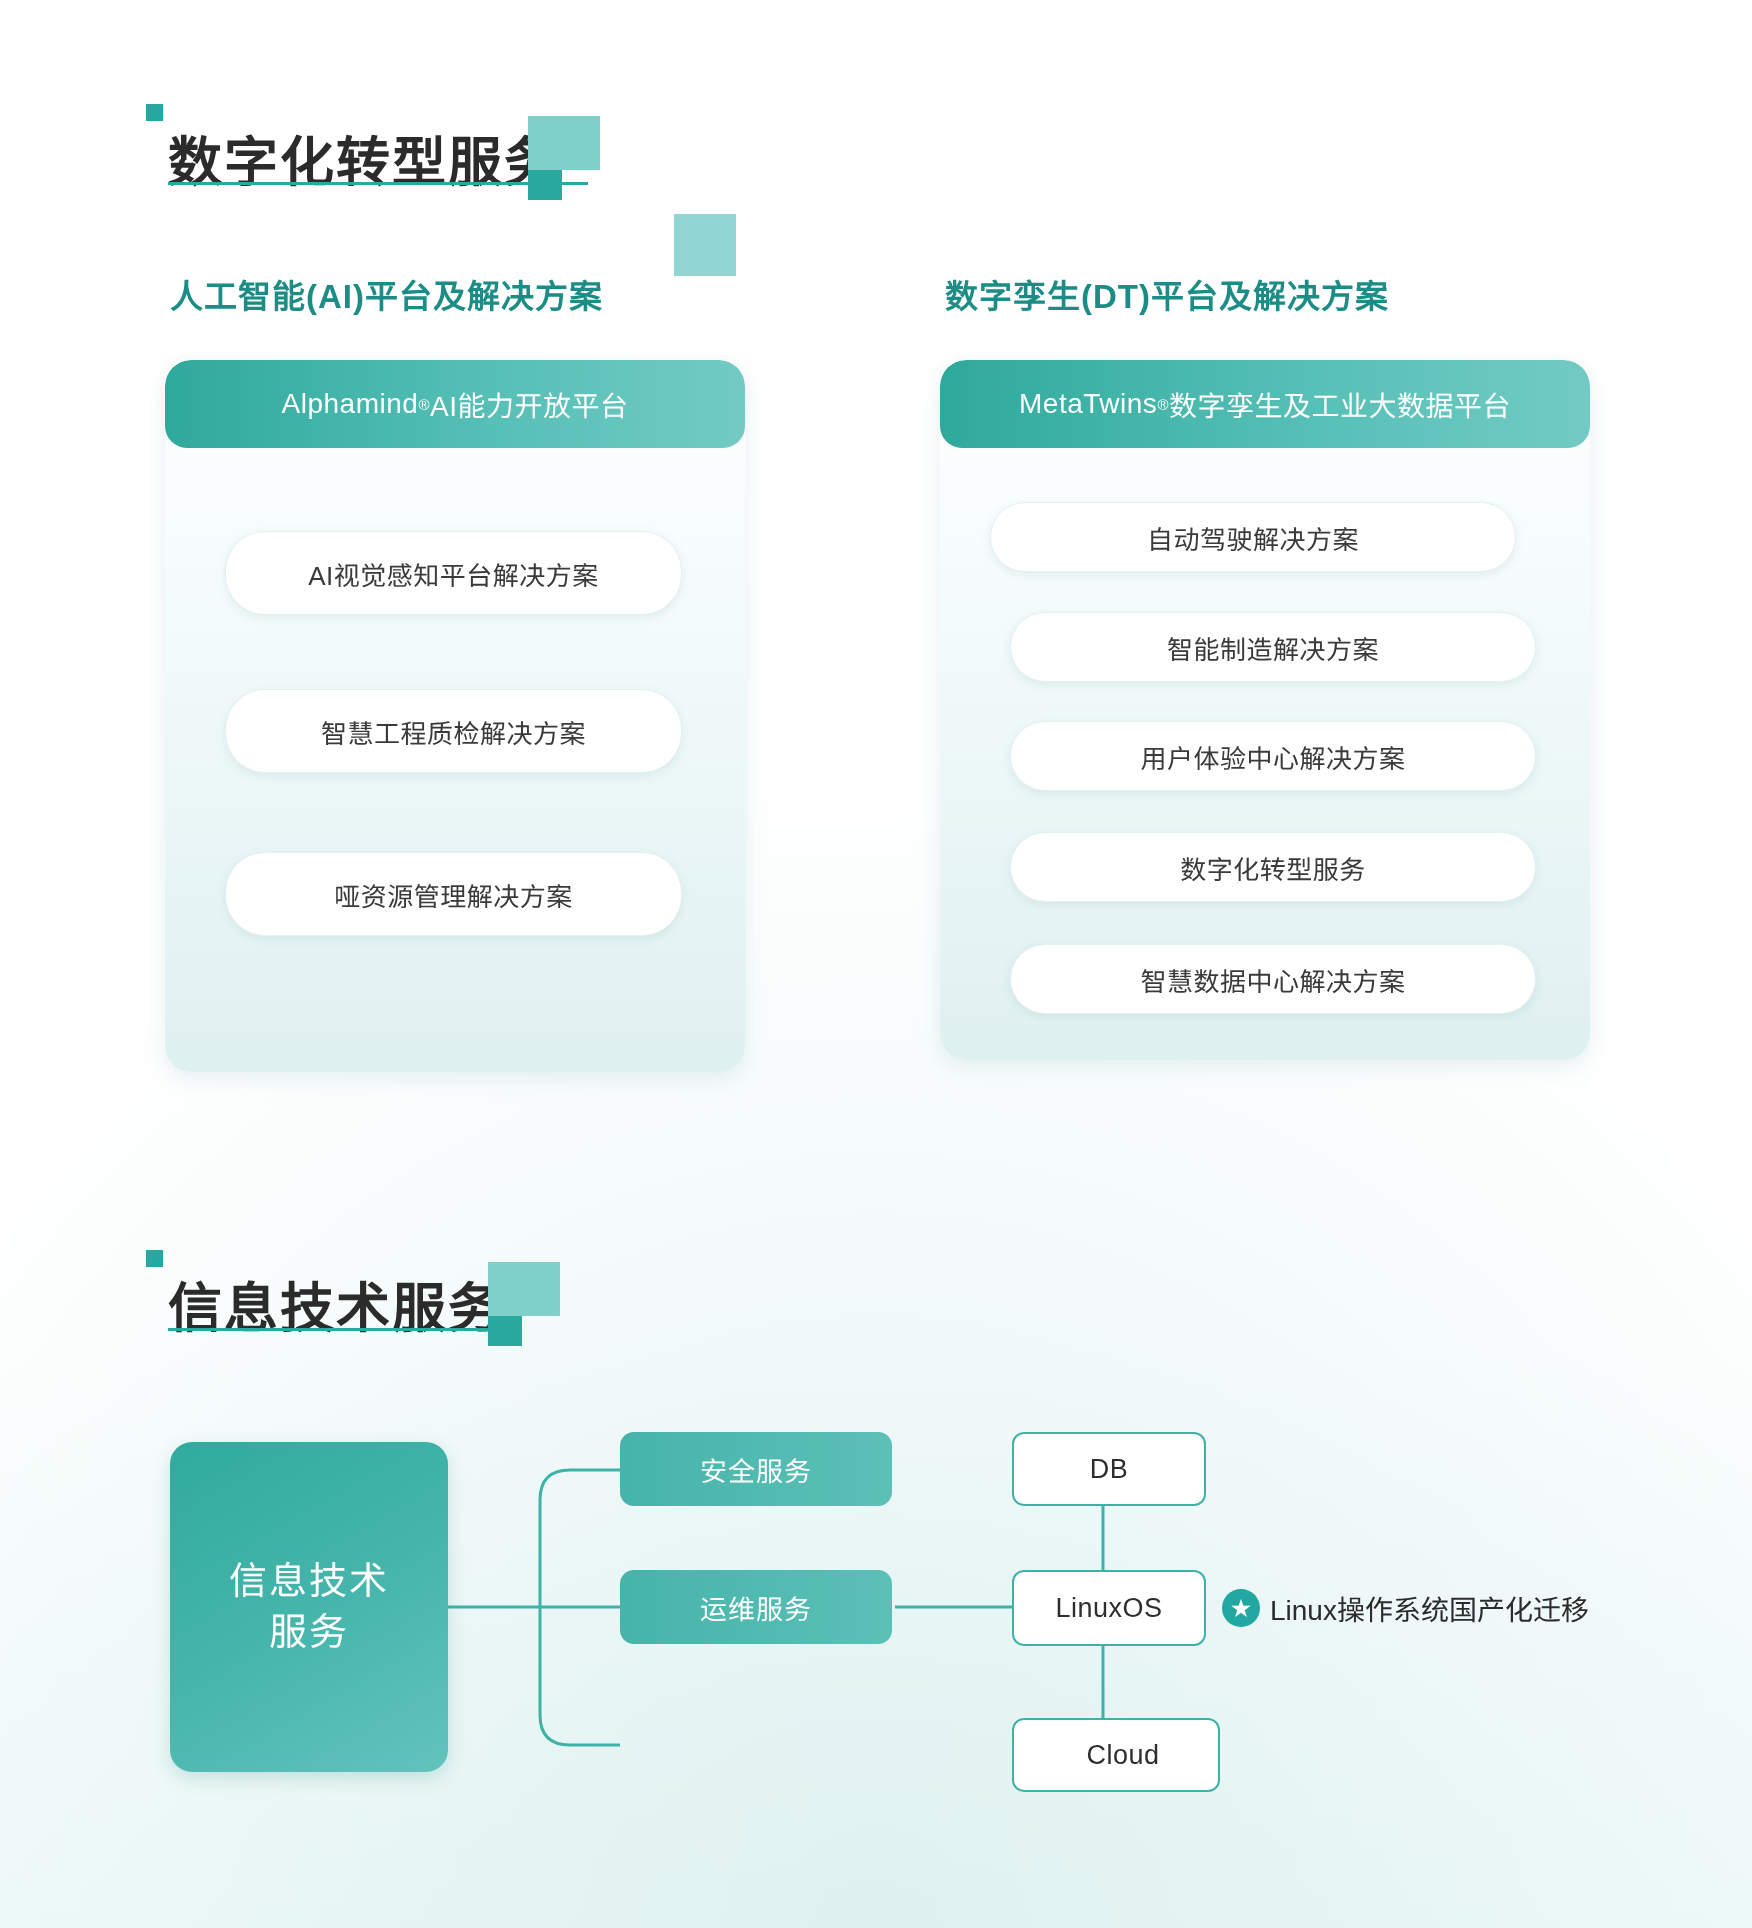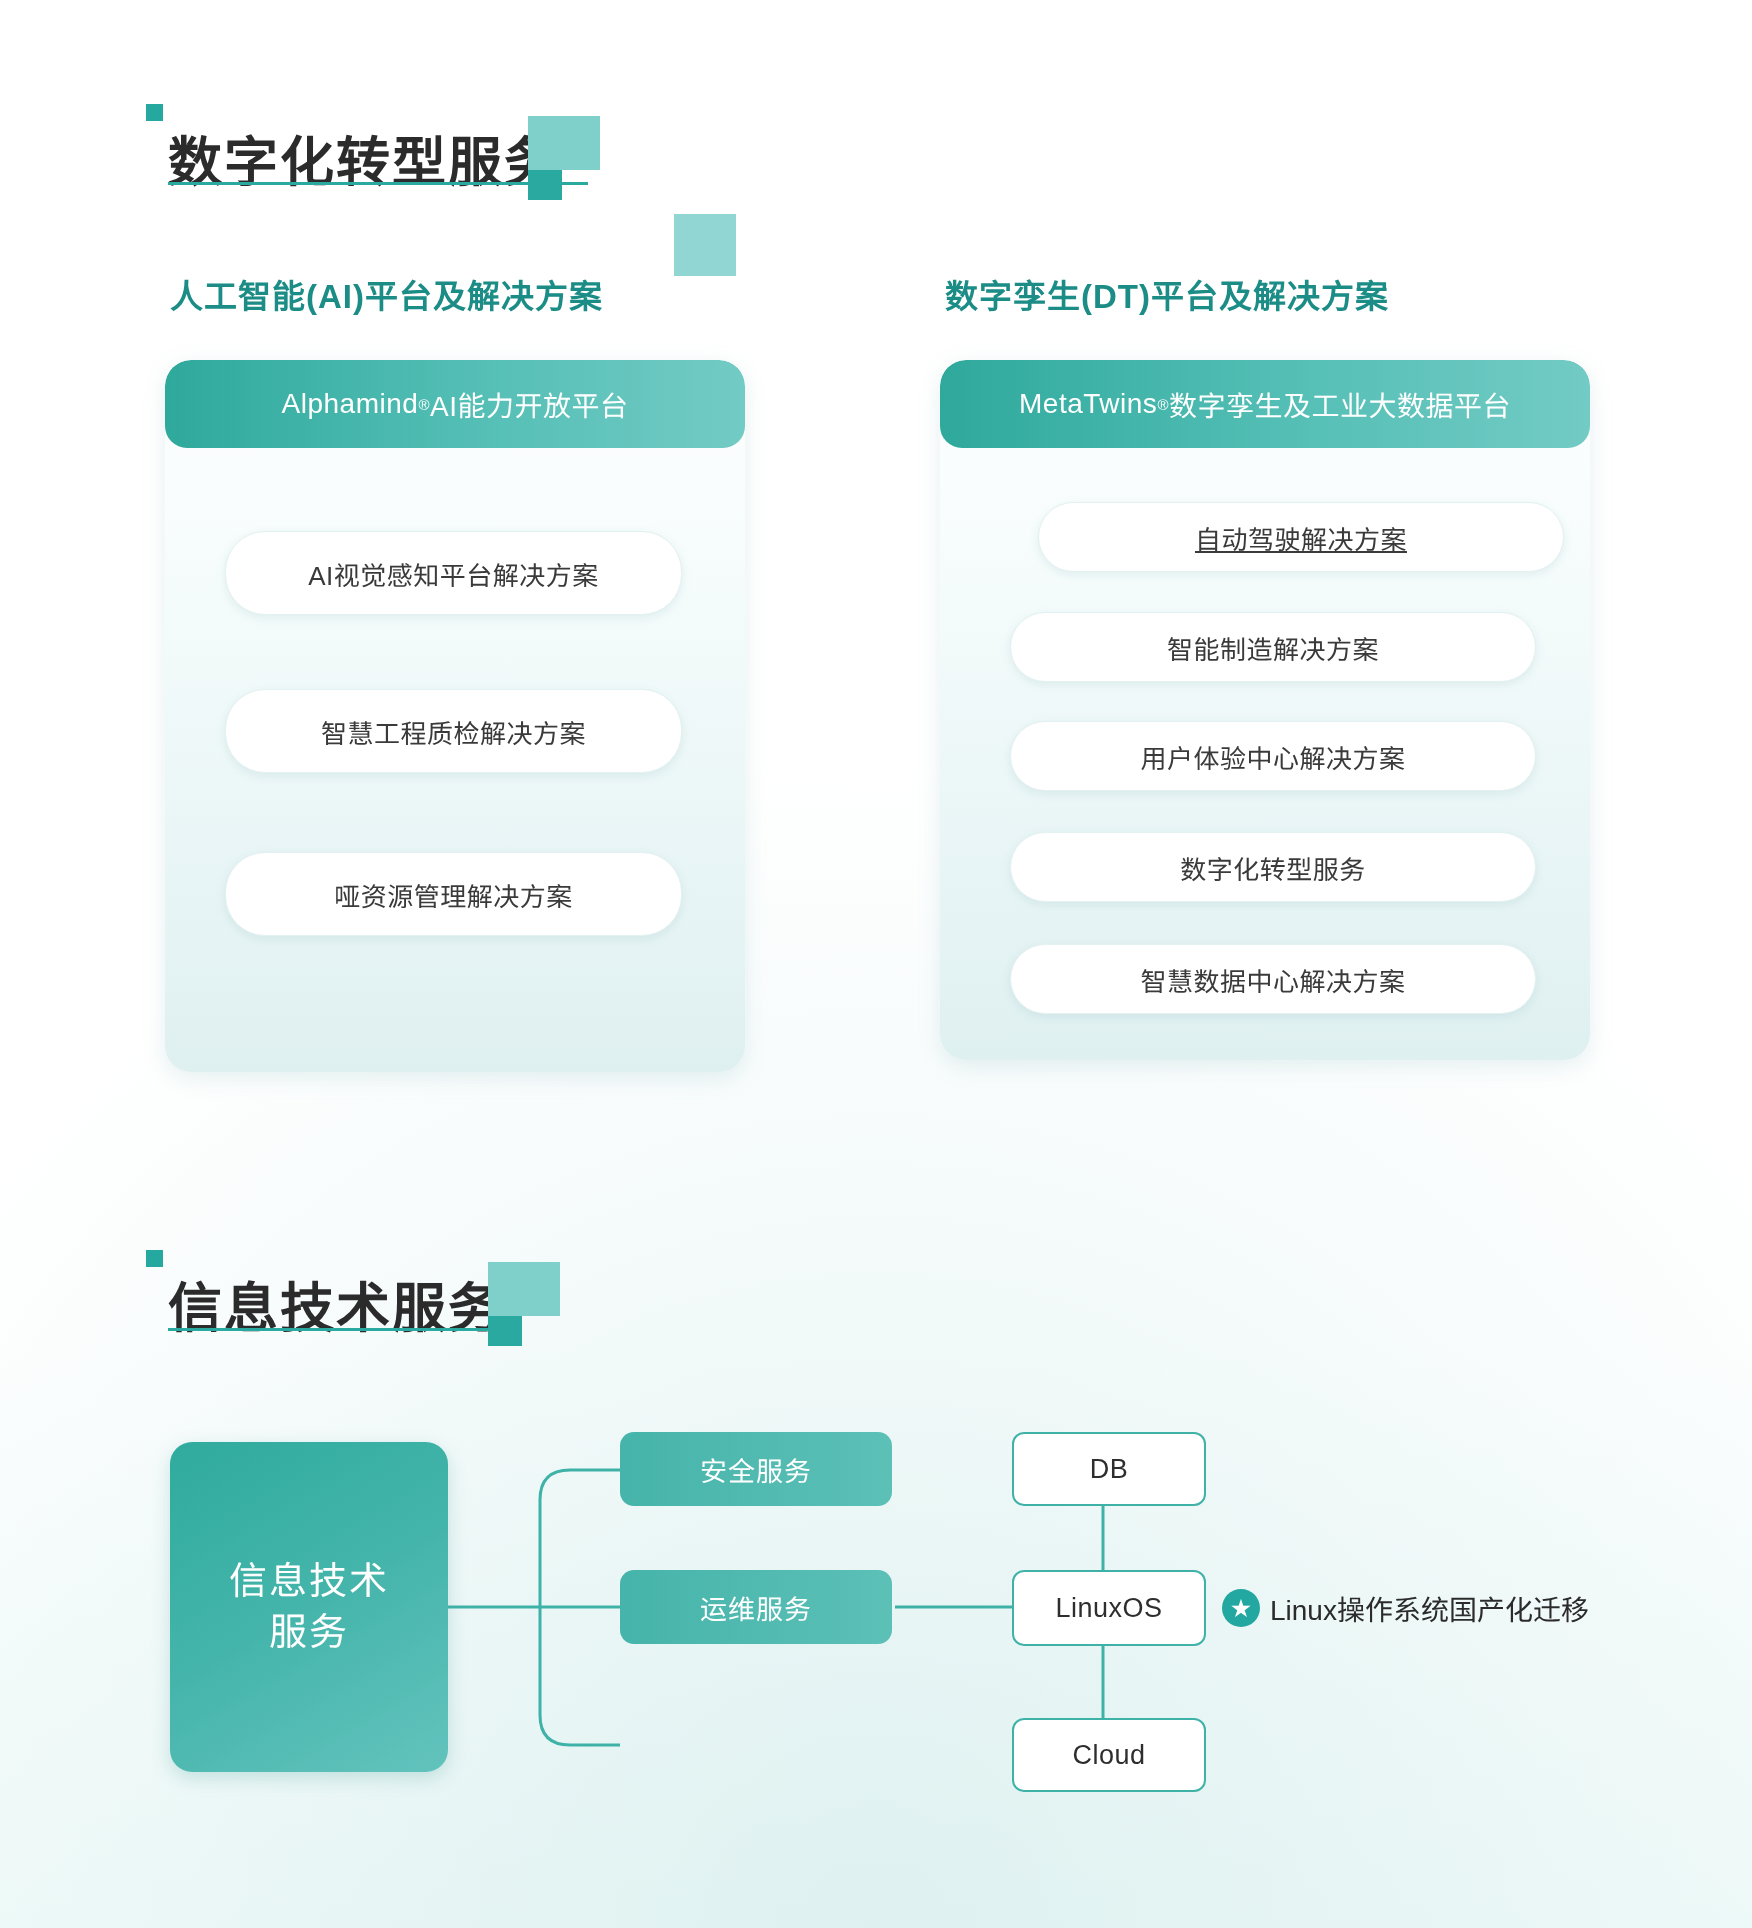--- a/index.html
+++ b/index.html
@@ -207,21 +207,21 @@
   <div class="pill" style="left:225px; top:689px; width:455px; height:82px;">智慧工程质检解决方案</div>
   <div class="pill" style="left:225px; top:852px; width:455px; height:82px;">哑资源管理解决方案</div>
 
   <div class="card" style="left:940px; top:360px; width:650px; height:700px;">
     <div class="card-header">
       <span>MetaTwins</span>
         <sup>®</sup>
         <span>数字孪生及工业大数据平台</span>
     </div>
   </div>
-  <div class="pill" style="left:1038px; top:502px; width:524px; height:68px;text-decoration:underline;">自动驾驶解决方案</div>
+  <div class="pill" style="left:990px; top:502px; width:524px; height:68px;">自动驾驶解决方案</div>
   <div class="pill" style="left:1010px; top:612px; width:524px; height:68px;">智能制造解决方案</div>
   <div class="pill" style="left:1010px; top:721px; width:524px; height:68px;">用户体验中心解决方案</div>
   <div class="pill" style="left:1010px; top:832px; width:524px; height:68px;">数字化转型服务</div>
   <div class="pill" style="left:1010px; top:944px; width:524px; height:68px;">智慧数据中心解决方案</div>
 
   <div class="section-head" style="left:146px; top:1250px; width:430px; height:92px;">
     <div class="sq-small"></div>
     <div class="title">信息技术服务</div>
     <div class="rule" style="top:78px; width:350px;"></div>
   </div>
@@ -248,20 +248,20 @@
       <div>信息技术</div>
       <div>服务</div>
     </div>
   </div>
 
   <div class="it-pill" style="left:620px; top:1432px; width:272px; height:74px;">安全服务</div>
   <div class="it-pill" style="left:620px; top:1570px; width:272px; height:74px;">运维服务</div>
 
   <div class="it-box" style="left:1012px; top:1432px; width:190px; height:70px;">DB</div>
   <div class="it-box" style="left:1012px; top:1570px; width:190px; height:72px;">LinuxOS</div>
-  <div class="it-box" style="left:1012px; top:1718px; width:190px; height:70px;">Cloud</div>
+  <div class="it-box" style="left:1012px; top:1718px; width:190px; height:70px;padding-left:14px;">Cloud</div>
 
   <div class="note" style="left:1222px; top:1588px;">
     <span class="star-badge">★</span>
     <span>Linux操作系统国产化迁移</span>
   </div>
 
 </div>
 
 </body></html>

